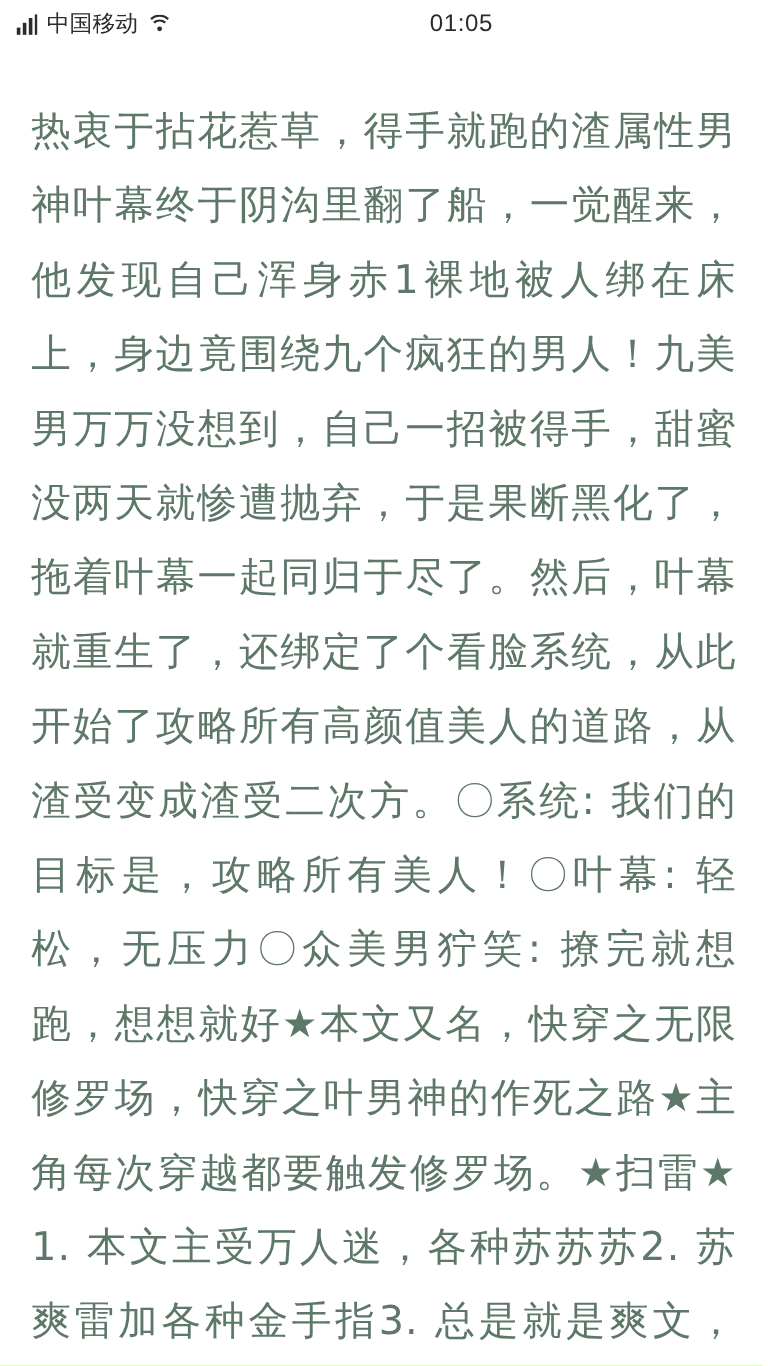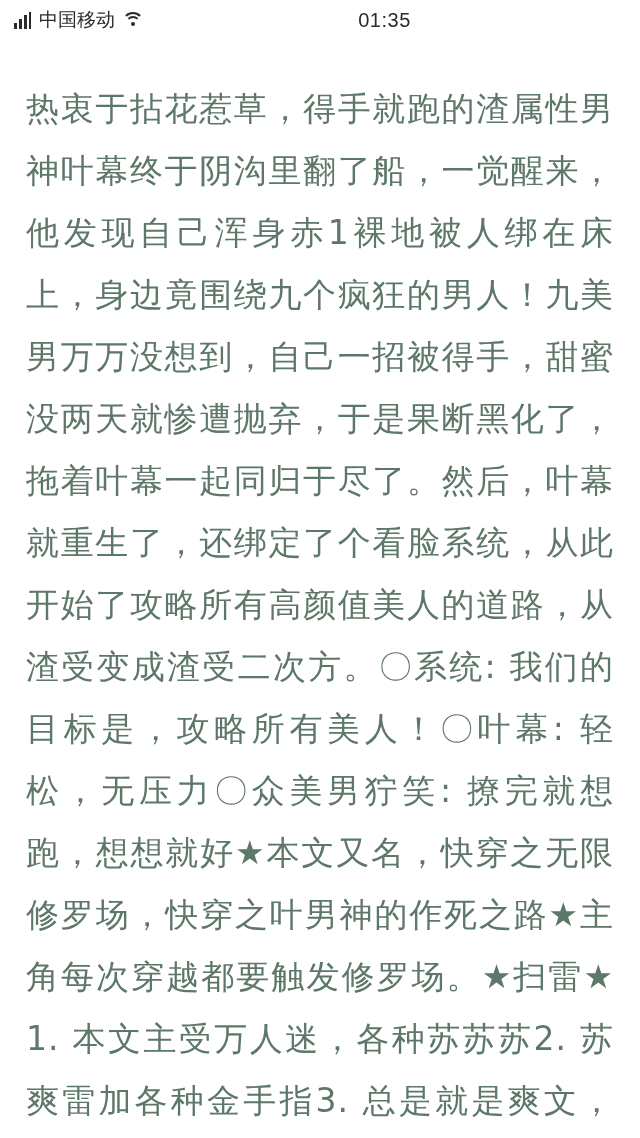--- a/index.html
+++ b/index.html
@@ -235,20 +235,20 @@
           <span></span>
           <span></span>
       </span>
       <span class="carrier">中国移动</span>
       <span class="wifi-icon">
         <i></i>
           <i></i>
           <i></i>
       </span>
     </div>
-    <div class="sb-center">01:35</div>
+    <div class="sb-center">01:05</div>
   </div>
 
   <div class="page-body">
     <div class="reader-text">热衷于拈花惹草，得手就跑的渣属性男神叶幕终于阴沟里翻了船，一觉醒来，他发现自己浑身赤1裸地被人绑在床上，身边竟围绕九个疯狂的男人！九美男万万没想到，自己一招被得手，甜蜜没两天就惨遭抛弃，于是果断黑化了，拖着叶幕一起同归于尽了。然后，叶幕就重生了，还绑定了个看脸系统，从此开始了攻略所有高颜值美人的道路，从渣受变成渣受二次方。〇系统: 我们的目标是，攻略所有美人！〇叶幕: 轻松，无压力〇众美男狞笑: 撩完就想跑，想想就好★本文又名，快穿之无限修罗场，快穿之叶男神的作死之路★主角每次穿越都要触发修罗场。★扫雷★1. 本文主受万人迷，各种苏苏苏2. 苏爽雷加各种金手指3. 总是就是爽文，怎么爽怎么来天使轻拍哦安利基友的文^ ^：《套路专拆户[快穿]》《陛下请三</div>
   </div>
 
 </div>
 
 </body></html>

